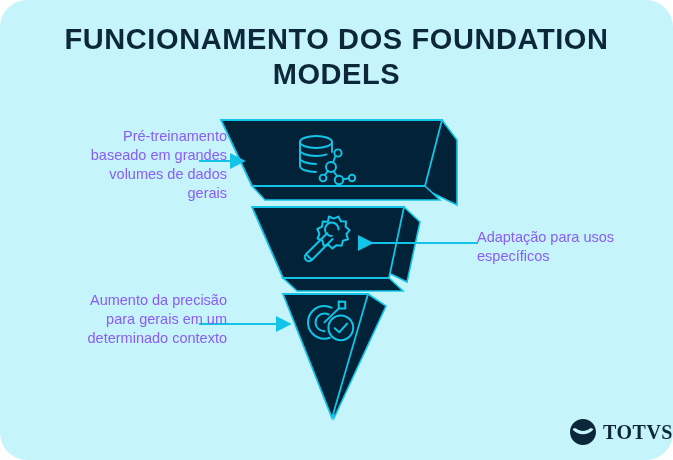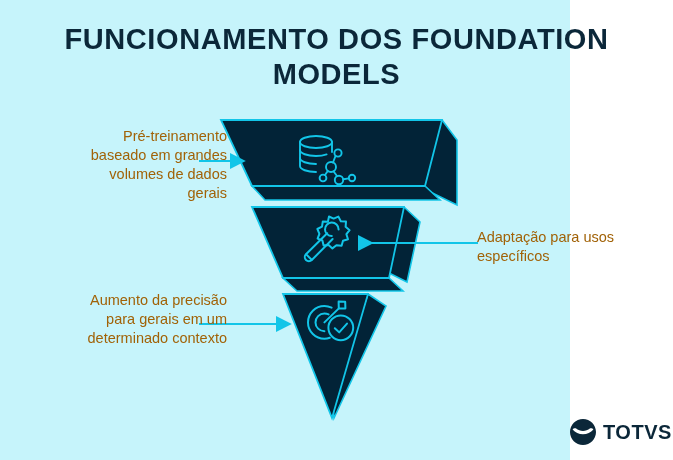--- a/index.html
+++ b/index.html
@@ -7,23 +7,24 @@
     padding: 0;
   }
   body {
     width: 673px;
     height: 460px;
     overflow: hidden;
     font-family: "DejaVu Sans", sans-serif;
   }
   #infographic {
     position: relative;
-    width: 570px;
+    width: 673px;
     height: 460px;
     background: #c6f4fb;
+    border-radius: 27px;
   }
 
   
   .title {
     position: absolute;
     left: 0;
     top: 22px;
     width: 673px;
     text-align: center;
     font-family: "Liberation Sans", sans-serif;
@@ -43,21 +44,21 @@
     width: 673px;
     height: 460px;
   }
 
   
   .callout {
     position: absolute;
     font-family: "Liberation Sans", sans-serif;
     font-size: 14.5px;
     line-height: 19px;
-    color: #a16207;
+    color: #8b5cf6;
     white-space: pre-line;
   }
   .callout-left-1 {
     left: 22px;
     top: 127px;
     width: 205px;
     text-align: right;
   }
   .callout-left-2 {
     left: 14px;
@@ -80,21 +81,21 @@
     display: flex;
     align-items: center;
     gap: 7px;
   }
   .logo-mark {
     width: 26px;
     height: 26px;
     flex: 0 0 auto;
   }
   .logo-text {
-    font-family: Liberation Sans, sans-serif;
+    font-family: Liberation Serif, serif;
     font-weight: bold;
     font-size: 20px;
     letter-spacing: 0.5px;
     color: #0b2739;
   }
 </style>
 </head>
 <body>
 
 <div id="infographic">

